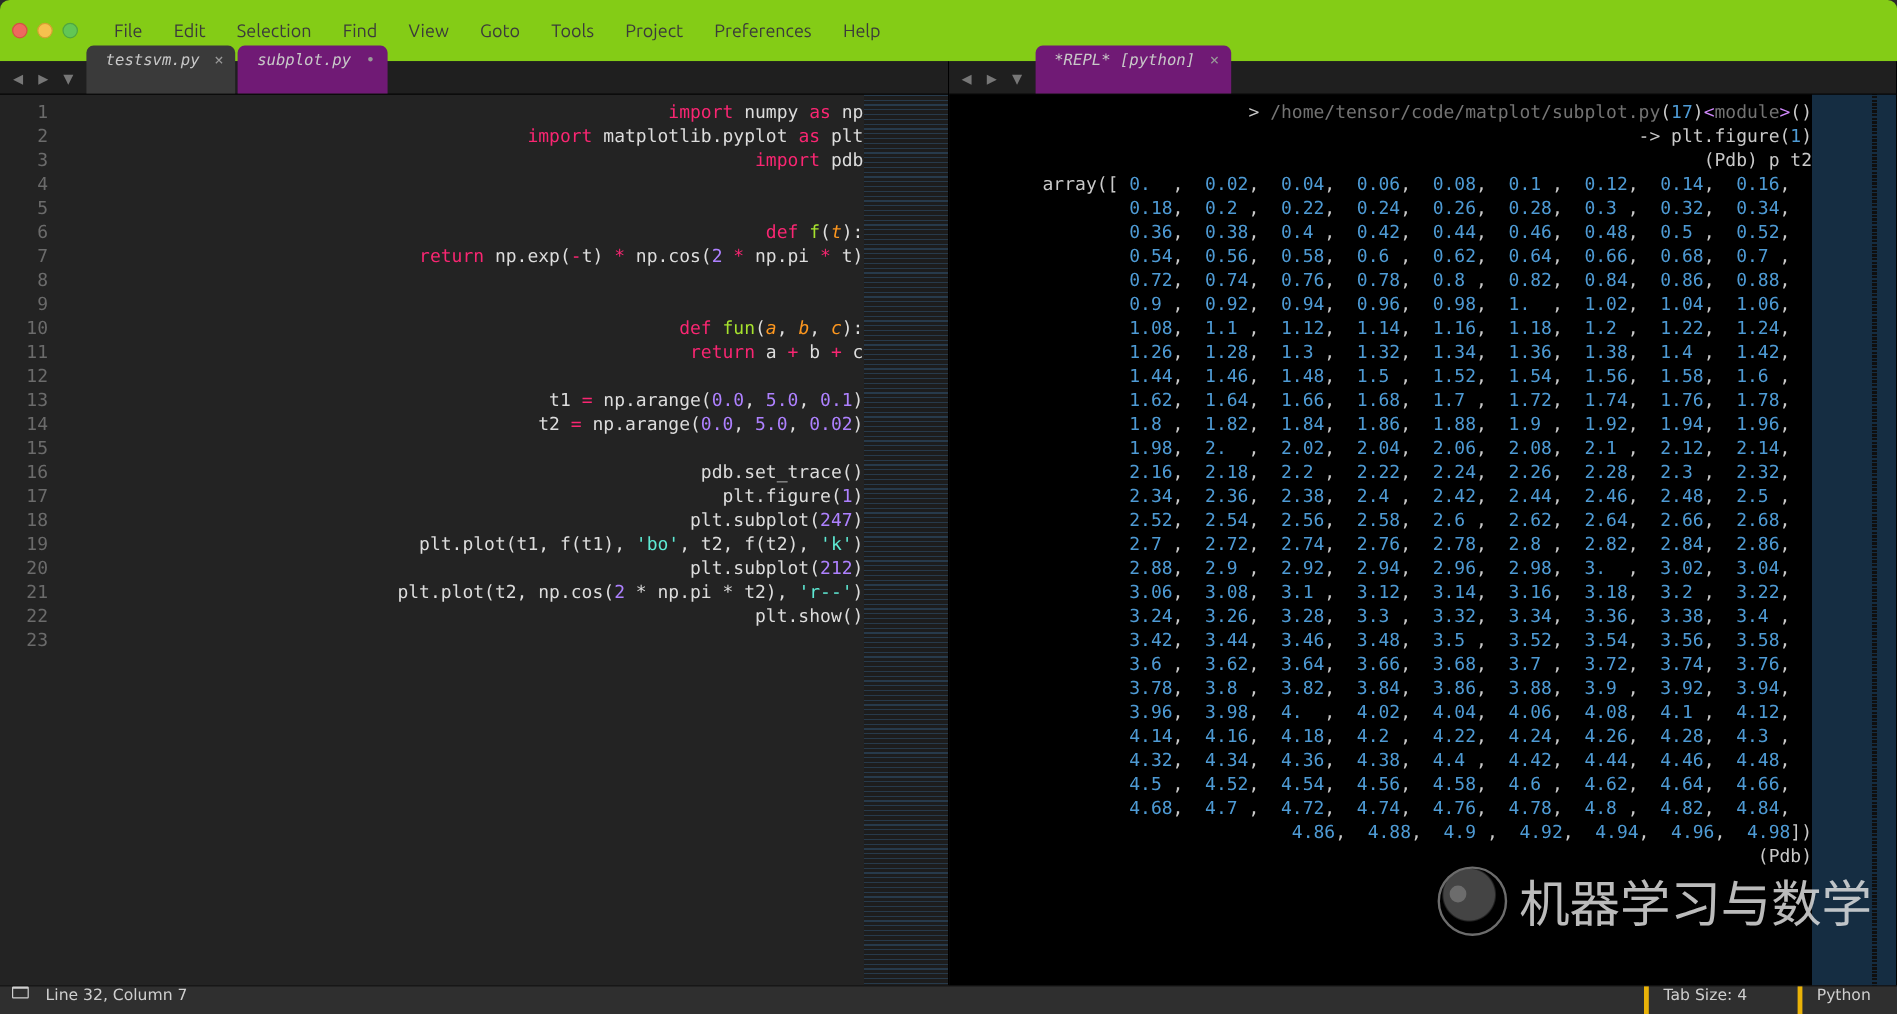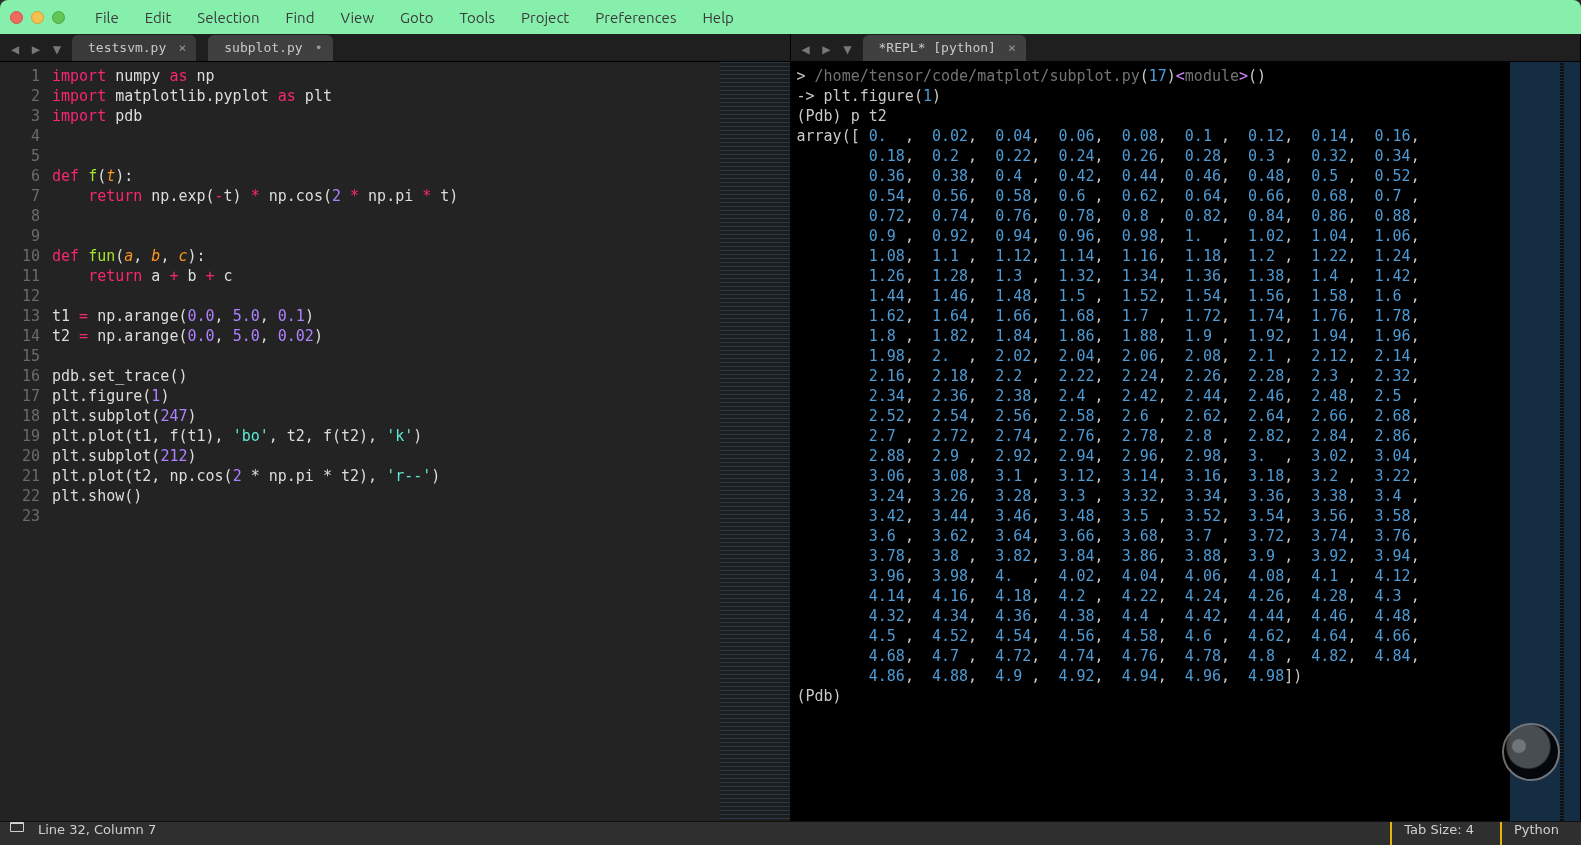--- a/index.html
+++ b/index.html
@@ -7,22 +7,22 @@
     width: 1581px; height: 845px;
     font-family: "DejaVu Sans Mono", Menlo, Consolas, monospace;
     font-size: 14px;
     background: #2b2b2b;
     color: #ddd;
     overflow: hidden;
     display: flex; flex-direction: column;
   }
   
   .titlebar {
-    height: 34px;
-    background: #86efac;
+    height: 51px;
+    background: #84cc16;
     display: flex; align-items: center;
     padding: 0 10px; gap: 14px;
     font-family: "Ubuntu","DejaVu Sans",sans-serif;
     color: #3b3b3b; font-size: 15px;
     border-top-left-radius: 8px; border-top-right-radius: 8px;
   }
   .window-btns { display: flex; gap: 8px; margin-right: 10px; }
   .wbtn { width: 13px; height: 13px; border-radius: 50%; }
   .wbtn.red   { background:#ed6a5e; border:1px solid #d45245;}
   .wbtn.yel   { background:#f6c14e; border:1px solid #d6a032;}
@@ -31,47 +31,48 @@
   
   .pane-tabs {
     height:28px; background:#1f1f1f;
     display:flex; align-items:flex-end;
     border-bottom:1px solid #000;
     position:relative;
   }
   .nav-arrows { display:flex; gap:3px; padding:0 6px 4px 6px; color:#777; font-size:14px;}
   .nav-btn { width:18px; text-align:center; }
   .tab {
-    height:26px; line-height:26px;
+    height:40px; line-height:26px;
     padding: 0 30px 0 16px;
     background:#3a3a3a;
     border-top-left-radius:6px; border-top-right-radius:6px;
-    margin-right:12px;
+    margin-right:2px;
     font-size:13px; color:#c8c8c8;
     position:relative;
-  }
-  .tab.active { background:#404040; }
+    font-style:italic;
+  }
+  .tab.active { background:#701a75; }
   .tab .mark { position:absolute; right:10px; top:0; font-size:13px; color:#999;}
   
   .panes { flex:1; display:flex; min-height:0;}
   .pane  { flex:1; display:flex; flex-direction:column; border-right:1px solid #000; min-width:0;}
   .editor {
     flex:1; background:#232323; position:relative;
     display:flex; min-height:0;
   }
   .pane.repl .editor { background:#000; }
   .gutter {
     width:48px; padding:4px 8px 0 0;
     text-align:right; color:#6b6b6b; font-size:15px;
     white-space:pre; line-height:20px;
     user-select:none;
   }
   .code {
     flex:1; padding:4px 0 0 4px; font-size:15px; line-height:20px;
-    white-space:pre; color:#ddd;
+    white-space:pre; color:#ddd;text-align:right;
   }
   .minimap {
     width:70px; background:#1a1a1a; opacity:.6;
     background-image:
       repeating-linear-gradient(#2b4a66 0 1px, transparent 1px 4px);
     background-size:100% 100%;
   }
   .pane.repl .minimap {
     background-image:
       repeating-linear-gradient(90deg,#234b6e 0 50px, transparent 50px 54px),
@@ -93,21 +94,21 @@
   
   .statusbar {
     height:24px; background:#2f2f2f; color:#cfcfcf;
     display:flex; 
     font-family:"DejaVu Sans",sans-serif; font-size:13px;
     padding:0 10px; gap:14px;
     border-top:1px solid #111;
   }
   .sb-icon { width:14px; height:10px; border:1px solid #cfcfcf; border-top:2px solid #cfcfcf; border-radius:1px;}
   .spacer { flex:1;}
-  .sb-cell { padding:0 12px; border-left:2px solid #eab308;}
+  .sb-cell { padding:0 12px; border-left:4px solid #eab308;margin-left:16px;}
   
   .watermark {
     position:absolute; right:20px; bottom:40px;
     display:flex; align-items:center; gap:10px;
     color:#eaeaea; font-family:"PingFang SC","Noto Sans CJK SC",sans-serif;
     font-size:42px; opacity:.8; pointer-events:none;
   }
   .wm-logo {
     width:58px; height:58px; border-radius:50%;
     background:radial-gradient(circle at 45% 40%, #555 0 48%, #000 52%);
@@ -219,20 +220,21 @@
       <div class="tab active">
         <span>*REPL* [python]</span>
         <span class="mark">×</span>
       </div>
     </div>
     <div class="editor" style="position:relative;">
       <div class="code" id="replCode" style="padding-left:6px;"><span class="arrRow"><span class="rpunc">&gt; </span><span class="rsep">/</span><span class="rpath">home</span><span class="rsep">/</span><span class="rpath">tensor</span><span class="rsep">/</span><span class="rpath">code</span><span class="rsep">/</span><span class="rpath">matplot</span><span class="rsep">/</span><span class="rpath">subplot</span><span class="rsep">.</span><span class="rpath">py</span><span class="rpunc">(</span><span class="rnum">17</span><span class="rpunc">)</span><span class="rkey">&lt;</span><span class="rpath">module</span><span class="rkey">&gt;</span><span class="rpunc">()</span></span><span class="arrRow"><span class="rpunc">-&gt; plt.figure(</span><span class="rnum">1</span><span class="rpunc">)</span></span><span class="arrRow"><span class="rpunc">(Pdb) p t2</span></span><span class="arrRow"><span class="rpunc">array([ </span><span class="rnum">0.  </span><span class="rpunc">,  </span><span class="rnum">0.02</span><span class="rpunc">,  </span><span class="rnum">0.04</span><span class="rpunc">,  </span><span class="rnum">0.06</span><span class="rpunc">,  </span><span class="rnum">0.08</span><span class="rpunc">,  </span><span class="rnum">0.1 </span><span class="rpunc">,  </span><span class="rnum">0.12</span><span class="rpunc">,  </span><span class="rnum">0.14</span><span class="rpunc">,  </span><span class="rnum">0.16</span><span class="rpunc">,  </span></span><span class="arrRow">        <span class="rnum">0.18</span><span class="rpunc">,  </span><span class="rnum">0.2 </span><span class="rpunc">,  </span><span class="rnum">0.22</span><span class="rpunc">,  </span><span class="rnum">0.24</span><span class="rpunc">,  </span><span class="rnum">0.26</span><span class="rpunc">,  </span><span class="rnum">0.28</span><span class="rpunc">,  </span><span class="rnum">0.3 </span><span class="rpunc">,  </span><span class="rnum">0.32</span><span class="rpunc">,  </span><span class="rnum">0.34</span><span class="rpunc">,  </span></span><span class="arrRow">        <span class="rnum">0.36</span><span class="rpunc">,  </span><span class="rnum">0.38</span><span class="rpunc">,  </span><span class="rnum">0.4 </span><span class="rpunc">,  </span><span class="rnum">0.42</span><span class="rpunc">,  </span><span class="rnum">0.44</span><span class="rpunc">,  </span><span class="rnum">0.46</span><span class="rpunc">,  </span><span class="rnum">0.48</span><span class="rpunc">,  </span><span class="rnum">0.5 </span><span class="rpunc">,  </span><span class="rnum">0.52</span><span class="rpunc">,  </span></span><span class="arrRow">        <span class="rnum">0.54</span><span class="rpunc">,  </span><span class="rnum">0.56</span><span class="rpunc">,  </span><span class="rnum">0.58</span><span class="rpunc">,  </span><span class="rnum">0.6 </span><span class="rpunc">,  </span><span class="rnum">0.62</span><span class="rpunc">,  </span><span class="rnum">0.64</span><span class="rpunc">,  </span><span class="rnum">0.66</span><span class="rpunc">,  </span><span class="rnum">0.68</span><span class="rpunc">,  </span><span class="rnum">0.7 </span><span class="rpunc">,  </span></span><span class="arrRow">        <span class="rnum">0.72</span><span class="rpunc">,  </span><span class="rnum">0.74</span><span class="rpunc">,  </span><span class="rnum">0.76</span><span class="rpunc">,  </span><span class="rnum">0.78</span><span class="rpunc">,  </span><span class="rnum">0.8 </span><span class="rpunc">,  </span><span class="rnum">0.82</span><span class="rpunc">,  </span><span class="rnum">0.84</span><span class="rpunc">,  </span><span class="rnum">0.86</span><span class="rpunc">,  </span><span class="rnum">0.88</span><span class="rpunc">,  </span></span><span class="arrRow">        <span class="rnum">0.9 </span><span class="rpunc">,  </span><span class="rnum">0.92</span><span class="rpunc">,  </span><span class="rnum">0.94</span><span class="rpunc">,  </span><span class="rnum">0.96</span><span class="rpunc">,  </span><span class="rnum">0.98</span><span class="rpunc">,  </span><span class="rnum">1.  </span><span class="rpunc">,  </span><span class="rnum">1.02</span><span class="rpunc">,  </span><span class="rnum">1.04</span><span class="rpunc">,  </span><span class="rnum">1.06</span><span class="rpunc">,  </span></span><span class="arrRow">        <span class="rnum">1.08</span><span class="rpunc">,  </span><span class="rnum">1.1 </span><span class="rpunc">,  </span><span class="rnum">1.12</span><span class="rpunc">,  </span><span class="rnum">1.14</span><span class="rpunc">,  </span><span class="rnum">1.16</span><span class="rpunc">,  </span><span class="rnum">1.18</span><span class="rpunc">,  </span><span class="rnum">1.2 </span><span class="rpunc">,  </span><span class="rnum">1.22</span><span class="rpunc">,  </span><span class="rnum">1.24</span><span class="rpunc">,  </span></span><span class="arrRow">        <span class="rnum">1.26</span><span class="rpunc">,  </span><span class="rnum">1.28</span><span class="rpunc">,  </span><span class="rnum">1.3 </span><span class="rpunc">,  </span><span class="rnum">1.32</span><span class="rpunc">,  </span><span class="rnum">1.34</span><span class="rpunc">,  </span><span class="rnum">1.36</span><span class="rpunc">,  </span><span class="rnum">1.38</span><span class="rpunc">,  </span><span class="rnum">1.4 </span><span class="rpunc">,  </span><span class="rnum">1.42</span><span class="rpunc">,  </span></span><span class="arrRow">        <span class="rnum">1.44</span><span class="rpunc">,  </span><span class="rnum">1.46</span><span class="rpunc">,  </span><span class="rnum">1.48</span><span class="rpunc">,  </span><span class="rnum">1.5 </span><span class="rpunc">,  </span><span class="rnum">1.52</span><span class="rpunc">,  </span><span class="rnum">1.54</span><span class="rpunc">,  </span><span class="rnum">1.56</span><span class="rpunc">,  </span><span class="rnum">1.58</span><span class="rpunc">,  </span><span class="rnum">1.6 </span><span class="rpunc">,  </span></span><span class="arrRow">        <span class="rnum">1.62</span><span class="rpunc">,  </span><span class="rnum">1.64</span><span class="rpunc">,  </span><span class="rnum">1.66</span><span class="rpunc">,  </span><span class="rnum">1.68</span><span class="rpunc">,  </span><span class="rnum">1.7 </span><span class="rpunc">,  </span><span class="rnum">1.72</span><span class="rpunc">,  </span><span class="rnum">1.74</span><span class="rpunc">,  </span><span class="rnum">1.76</span><span class="rpunc">,  </span><span class="rnum">1.78</span><span class="rpunc">,  </span></span><span class="arrRow">        <span class="rnum">1.8 </span><span class="rpunc">,  </span><span class="rnum">1.82</span><span class="rpunc">,  </span><span class="rnum">1.84</span><span class="rpunc">,  </span><span class="rnum">1.86</span><span class="rpunc">,  </span><span class="rnum">1.88</span><span class="rpunc">,  </span><span class="rnum">1.9 </span><span class="rpunc">,  </span><span class="rnum">1.92</span><span class="rpunc">,  </span><span class="rnum">1.94</span><span class="rpunc">,  </span><span class="rnum">1.96</span><span class="rpunc">,  </span></span><span class="arrRow">        <span class="rnum">1.98</span><span class="rpunc">,  </span><span class="rnum">2.  </span><span class="rpunc">,  </span><span class="rnum">2.02</span><span class="rpunc">,  </span><span class="rnum">2.04</span><span class="rpunc">,  </span><span class="rnum">2.06</span><span class="rpunc">,  </span><span class="rnum">2.08</span><span class="rpunc">,  </span><span class="rnum">2.1 </span><span class="rpunc">,  </span><span class="rnum">2.12</span><span class="rpunc">,  </span><span class="rnum">2.14</span><span class="rpunc">,  </span></span><span class="arrRow">        <span class="rnum">2.16</span><span class="rpunc">,  </span><span class="rnum">2.18</span><span class="rpunc">,  </span><span class="rnum">2.2 </span><span class="rpunc">,  </span><span class="rnum">2.22</span><span class="rpunc">,  </span><span class="rnum">2.24</span><span class="rpunc">,  </span><span class="rnum">2.26</span><span class="rpunc">,  </span><span class="rnum">2.28</span><span class="rpunc">,  </span><span class="rnum">2.3 </span><span class="rpunc">,  </span><span class="rnum">2.32</span><span class="rpunc">,  </span></span><span class="arrRow">        <span class="rnum">2.34</span><span class="rpunc">,  </span><span class="rnum">2.36</span><span class="rpunc">,  </span><span class="rnum">2.38</span><span class="rpunc">,  </span><span class="rnum">2.4 </span><span class="rpunc">,  </span><span class="rnum">2.42</span><span class="rpunc">,  </span><span class="rnum">2.44</span><span class="rpunc">,  </span><span class="rnum">2.46</span><span class="rpunc">,  </span><span class="rnum">2.48</span><span class="rpunc">,  </span><span class="rnum">2.5 </span><span class="rpunc">,  </span></span><span class="arrRow">        <span class="rnum">2.52</span><span class="rpunc">,  </span><span class="rnum">2.54</span><span class="rpunc">,  </span><span class="rnum">2.56</span><span class="rpunc">,  </span><span class="rnum">2.58</span><span class="rpunc">,  </span><span class="rnum">2.6 </span><span class="rpunc">,  </span><span class="rnum">2.62</span><span class="rpunc">,  </span><span class="rnum">2.64</span><span class="rpunc">,  </span><span class="rnum">2.66</span><span class="rpunc">,  </span><span class="rnum">2.68</span><span class="rpunc">,  </span></span><span class="arrRow">        <span class="rnum">2.7 </span><span class="rpunc">,  </span><span class="rnum">2.72</span><span class="rpunc">,  </span><span class="rnum">2.74</span><span class="rpunc">,  </span><span class="rnum">2.76</span><span class="rpunc">,  </span><span class="rnum">2.78</span><span class="rpunc">,  </span><span class="rnum">2.8 </span><span class="rpunc">,  </span><span class="rnum">2.82</span><span class="rpunc">,  </span><span class="rnum">2.84</span><span class="rpunc">,  </span><span class="rnum">2.86</span><span class="rpunc">,  </span></span><span class="arrRow">        <span class="rnum">2.88</span><span class="rpunc">,  </span><span class="rnum">2.9 </span><span class="rpunc">,  </span><span class="rnum">2.92</span><span class="rpunc">,  </span><span class="rnum">2.94</span><span class="rpunc">,  </span><span class="rnum">2.96</span><span class="rpunc">,  </span><span class="rnum">2.98</span><span class="rpunc">,  </span><span class="rnum">3.  </span><span class="rpunc">,  </span><span class="rnum">3.02</span><span class="rpunc">,  </span><span class="rnum">3.04</span><span class="rpunc">,  </span></span><span class="arrRow">        <span class="rnum">3.06</span><span class="rpunc">,  </span><span class="rnum">3.08</span><span class="rpunc">,  </span><span class="rnum">3.1 </span><span class="rpunc">,  </span><span class="rnum">3.12</span><span class="rpunc">,  </span><span class="rnum">3.14</span><span class="rpunc">,  </span><span class="rnum">3.16</span><span class="rpunc">,  </span><span class="rnum">3.18</span><span class="rpunc">,  </span><span class="rnum">3.2 </span><span class="rpunc">,  </span><span class="rnum">3.22</span><span class="rpunc">,  </span></span><span class="arrRow">        <span class="rnum">3.24</span><span class="rpunc">,  </span><span class="rnum">3.26</span><span class="rpunc">,  </span><span class="rnum">3.28</span><span class="rpunc">,  </span><span class="rnum">3.3 </span><span class="rpunc">,  </span><span class="rnum">3.32</span><span class="rpunc">,  </span><span class="rnum">3.34</span><span class="rpunc">,  </span><span class="rnum">3.36</span><span class="rpunc">,  </span><span class="rnum">3.38</span><span class="rpunc">,  </span><span class="rnum">3.4 </span><span class="rpunc">,  </span></span><span class="arrRow">        <span class="rnum">3.42</span><span class="rpunc">,  </span><span class="rnum">3.44</span><span class="rpunc">,  </span><span class="rnum">3.46</span><span class="rpunc">,  </span><span class="rnum">3.48</span><span class="rpunc">,  </span><span class="rnum">3.5 </span><span class="rpunc">,  </span><span class="rnum">3.52</span><span class="rpunc">,  </span><span class="rnum">3.54</span><span class="rpunc">,  </span><span class="rnum">3.56</span><span class="rpunc">,  </span><span class="rnum">3.58</span><span class="rpunc">,  </span></span><span class="arrRow">        <span class="rnum">3.6 </span><span class="rpunc">,  </span><span class="rnum">3.62</span><span class="rpunc">,  </span><span class="rnum">3.64</span><span class="rpunc">,  </span><span class="rnum">3.66</span><span class="rpunc">,  </span><span class="rnum">3.68</span><span class="rpunc">,  </span><span class="rnum">3.7 </span><span class="rpunc">,  </span><span class="rnum">3.72</span><span class="rpunc">,  </span><span class="rnum">3.74</span><span class="rpunc">,  </span><span class="rnum">3.76</span><span class="rpunc">,  </span></span><span class="arrRow">        <span class="rnum">3.78</span><span class="rpunc">,  </span><span class="rnum">3.8 </span><span class="rpunc">,  </span><span class="rnum">3.82</span><span class="rpunc">,  </span><span class="rnum">3.84</span><span class="rpunc">,  </span><span class="rnum">3.86</span><span class="rpunc">,  </span><span class="rnum">3.88</span><span class="rpunc">,  </span><span class="rnum">3.9 </span><span class="rpunc">,  </span><span class="rnum">3.92</span><span class="rpunc">,  </span><span class="rnum">3.94</span><span class="rpunc">,  </span></span><span class="arrRow">        <span class="rnum">3.96</span><span class="rpunc">,  </span><span class="rnum">3.98</span><span class="rpunc">,  </span><span class="rnum">4.  </span><span class="rpunc">,  </span><span class="rnum">4.02</span><span class="rpunc">,  </span><span class="rnum">4.04</span><span class="rpunc">,  </span><span class="rnum">4.06</span><span class="rpunc">,  </span><span class="rnum">4.08</span><span class="rpunc">,  </span><span class="rnum">4.1 </span><span class="rpunc">,  </span><span class="rnum">4.12</span><span class="rpunc">,  </span></span><span class="arrRow">        <span class="rnum">4.14</span><span class="rpunc">,  </span><span class="rnum">4.16</span><span class="rpunc">,  </span><span class="rnum">4.18</span><span class="rpunc">,  </span><span class="rnum">4.2 </span><span class="rpunc">,  </span><span class="rnum">4.22</span><span class="rpunc">,  </span><span class="rnum">4.24</span><span class="rpunc">,  </span><span class="rnum">4.26</span><span class="rpunc">,  </span><span class="rnum">4.28</span><span class="rpunc">,  </span><span class="rnum">4.3 </span><span class="rpunc">,  </span></span><span class="arrRow">        <span class="rnum">4.32</span><span class="rpunc">,  </span><span class="rnum">4.34</span><span class="rpunc">,  </span><span class="rnum">4.36</span><span class="rpunc">,  </span><span class="rnum">4.38</span><span class="rpunc">,  </span><span class="rnum">4.4 </span><span class="rpunc">,  </span><span class="rnum">4.42</span><span class="rpunc">,  </span><span class="rnum">4.44</span><span class="rpunc">,  </span><span class="rnum">4.46</span><span class="rpunc">,  </span><span class="rnum">4.48</span><span class="rpunc">,  </span></span><span class="arrRow">        <span class="rnum">4.5 </span><span class="rpunc">,  </span><span class="rnum">4.52</span><span class="rpunc">,  </span><span class="rnum">4.54</span><span class="rpunc">,  </span><span class="rnum">4.56</span><span class="rpunc">,  </span><span class="rnum">4.58</span><span class="rpunc">,  </span><span class="rnum">4.6 </span><span class="rpunc">,  </span><span class="rnum">4.62</span><span class="rpunc">,  </span><span class="rnum">4.64</span><span class="rpunc">,  </span><span class="rnum">4.66</span><span class="rpunc">,  </span></span><span class="arrRow">        <span class="rnum">4.68</span><span class="rpunc">,  </span><span class="rnum">4.7 </span><span class="rpunc">,  </span><span class="rnum">4.72</span><span class="rpunc">,  </span><span class="rnum">4.74</span><span class="rpunc">,  </span><span class="rnum">4.76</span><span class="rpunc">,  </span><span class="rnum">4.78</span><span class="rpunc">,  </span><span class="rnum">4.8 </span><span class="rpunc">,  </span><span class="rnum">4.82</span><span class="rpunc">,  </span><span class="rnum">4.84</span><span class="rpunc">,  </span></span><span class="arrRow">        <span class="rnum">4.86</span><span class="rpunc">,  </span><span class="rnum">4.88</span><span class="rpunc">,  </span><span class="rnum">4.9 </span><span class="rpunc">,  </span><span class="rnum">4.92</span><span class="rpunc">,  </span><span class="rnum">4.94</span><span class="rpunc">,  </span><span class="rnum">4.96</span><span class="rpunc">,  </span><span class="rnum">4.98</span><span class="rpunc">])</span></span><span class="arrRow"><span class="rpunc">(Pdb)</span></span></div>
       <div class="minimap"></div>
       <div class="watermark">
         <div class="wm-logo"></div>
+        <span>机器学习与数学</span>
       </div>
     </div>
   </div>
 
 </div>
 
 <div class="statusbar">
   <div class="sb-icon"></div>
   <span>Line 32, Column 7</span>
   <div class="spacer"></div>

